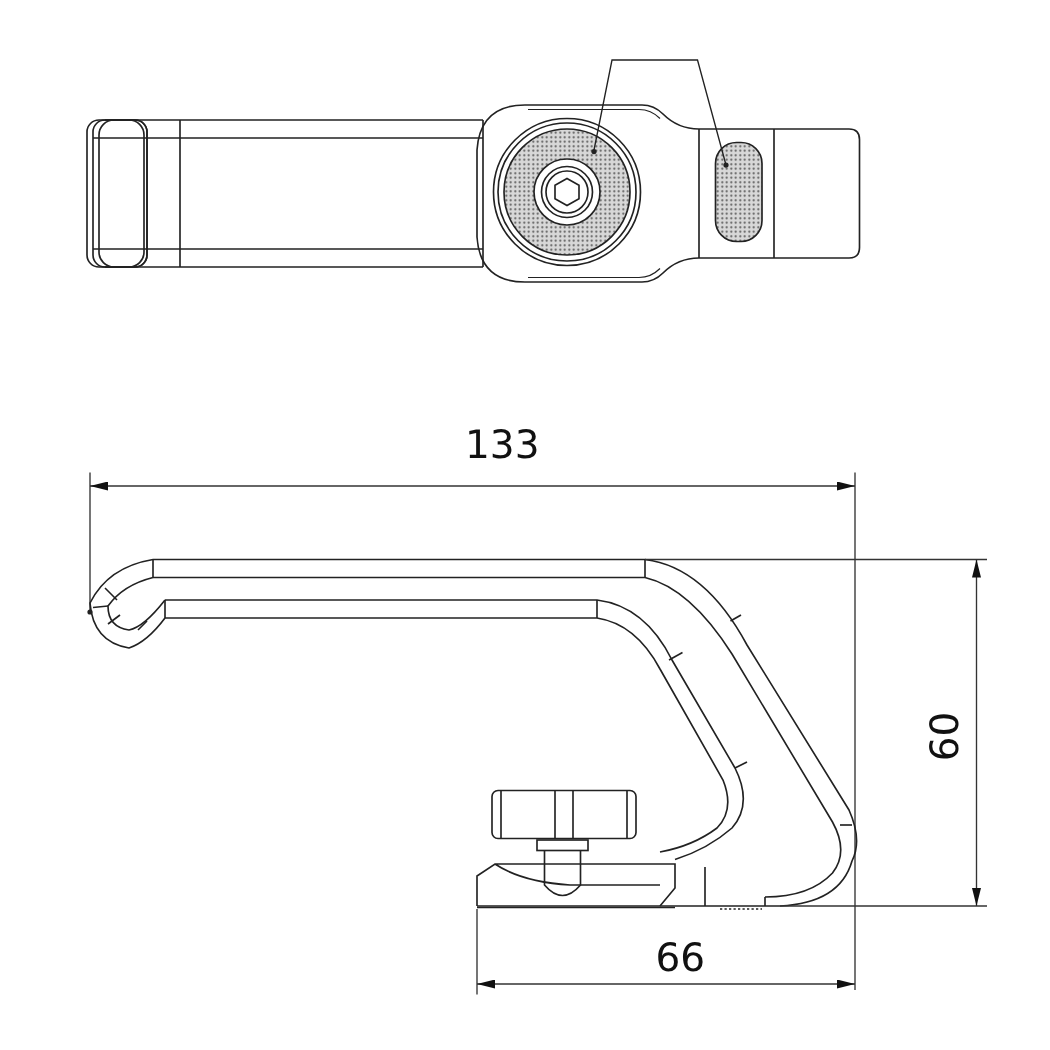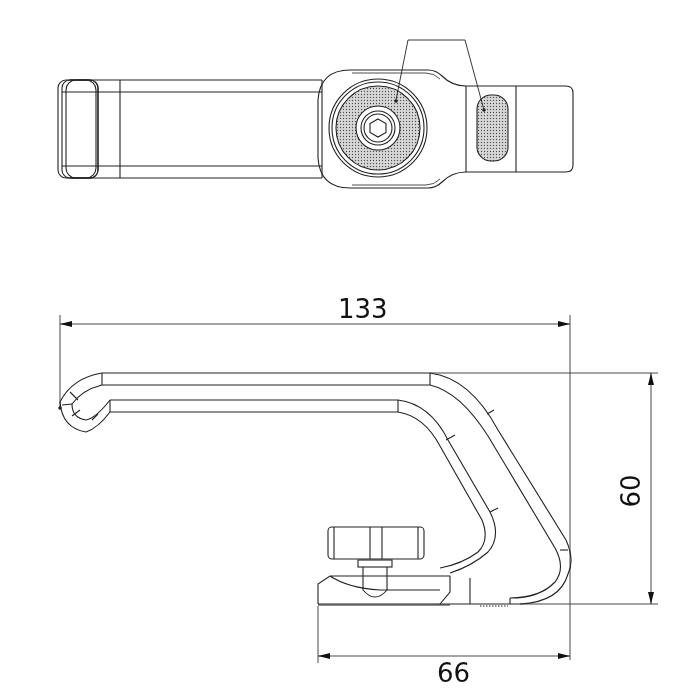--- a/index.html
+++ b/index.html
@@ -1,20 +1,20 @@
 <!DOCTYPE html>
 <html><head>
 <meta charset="utf-8">
 <style>
   html, body { margin: 0; padding: 0; background: #ffffff; }
   body { width: 700px; height: 700px; position: relative; overflow: hidden; font-family: "DejaVu Sans", sans-serif; }
   svg { position: absolute; left: 0; top: 0; }
   .dim-label { position: absolute; font-family: "DejaVu Sans", sans-serif; color: #111; font-size: 26px; line-height: 1; }
-  #dim-133 { left: 310px; top: 296px; margin-left: 28px; }
-  #dim-66 { left: 437px; top: 660px; }
+  #dim-133 { left: 310px; top: 284px; }
+  #dim-66 { left: 437px; top: 626px; }
   #dim-60 { left: 614px; top: 478px; transform: rotate(-90deg); transform-origin: center; }
 </style>
 </head>
 <body>
 
 <svg width="700" height="700" viewBox="0 0 700 700">
   <defs>
     <pattern id="knurl" width="3" height="3" patternUnits="userSpaceOnUse">
       <rect width="3" height="3" fill="#d8d8d8"></rect>
       <circle cx="1.5" cy="1.5" r="0.7" fill="#555"></circle>

